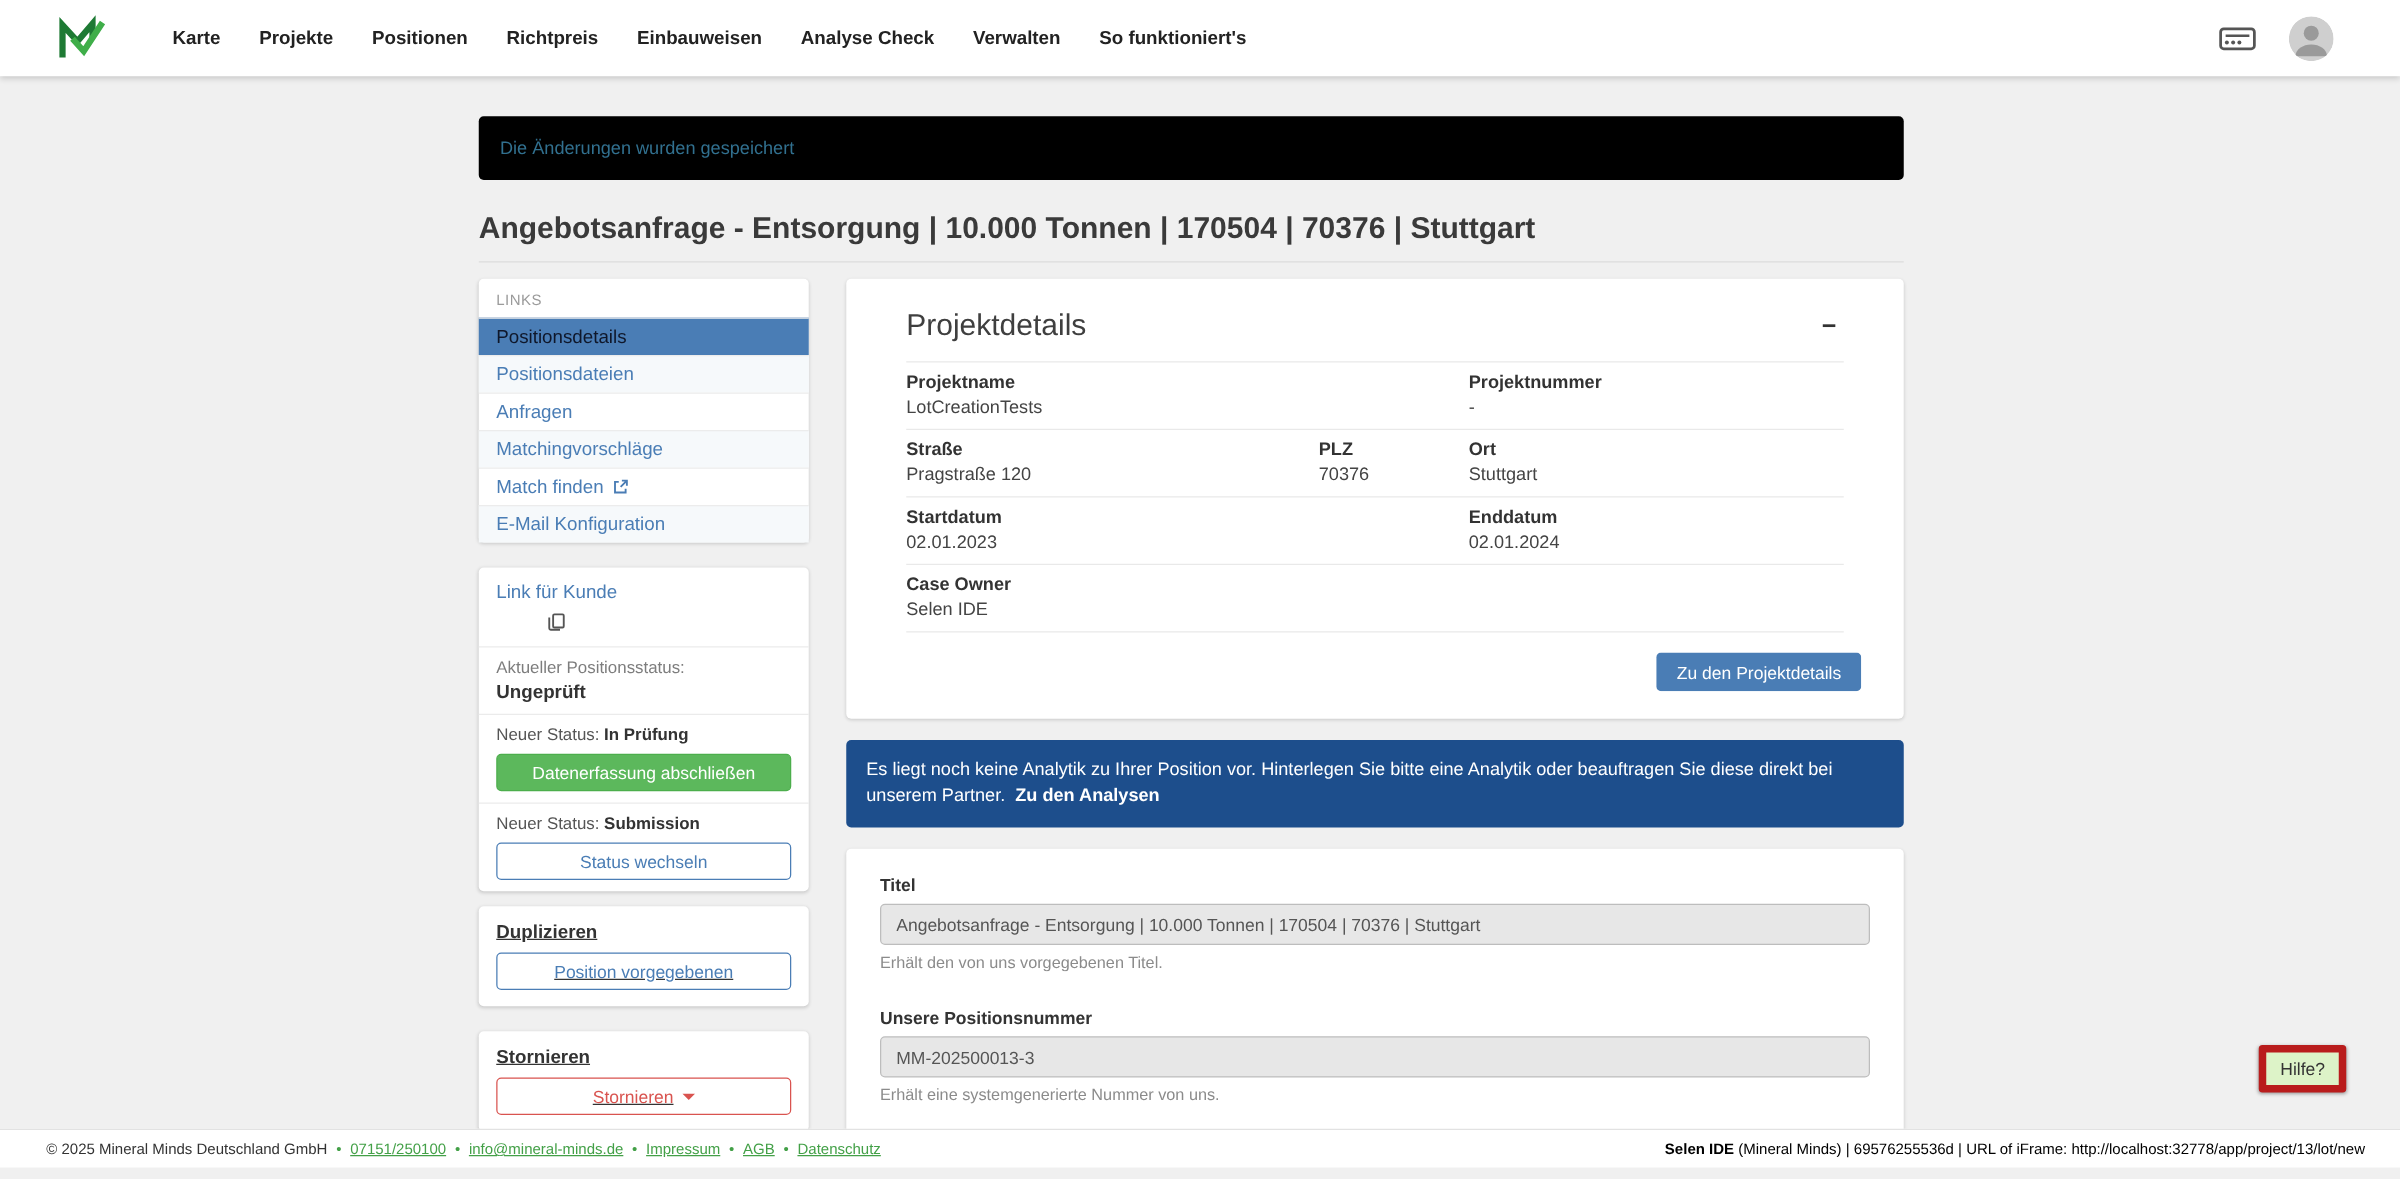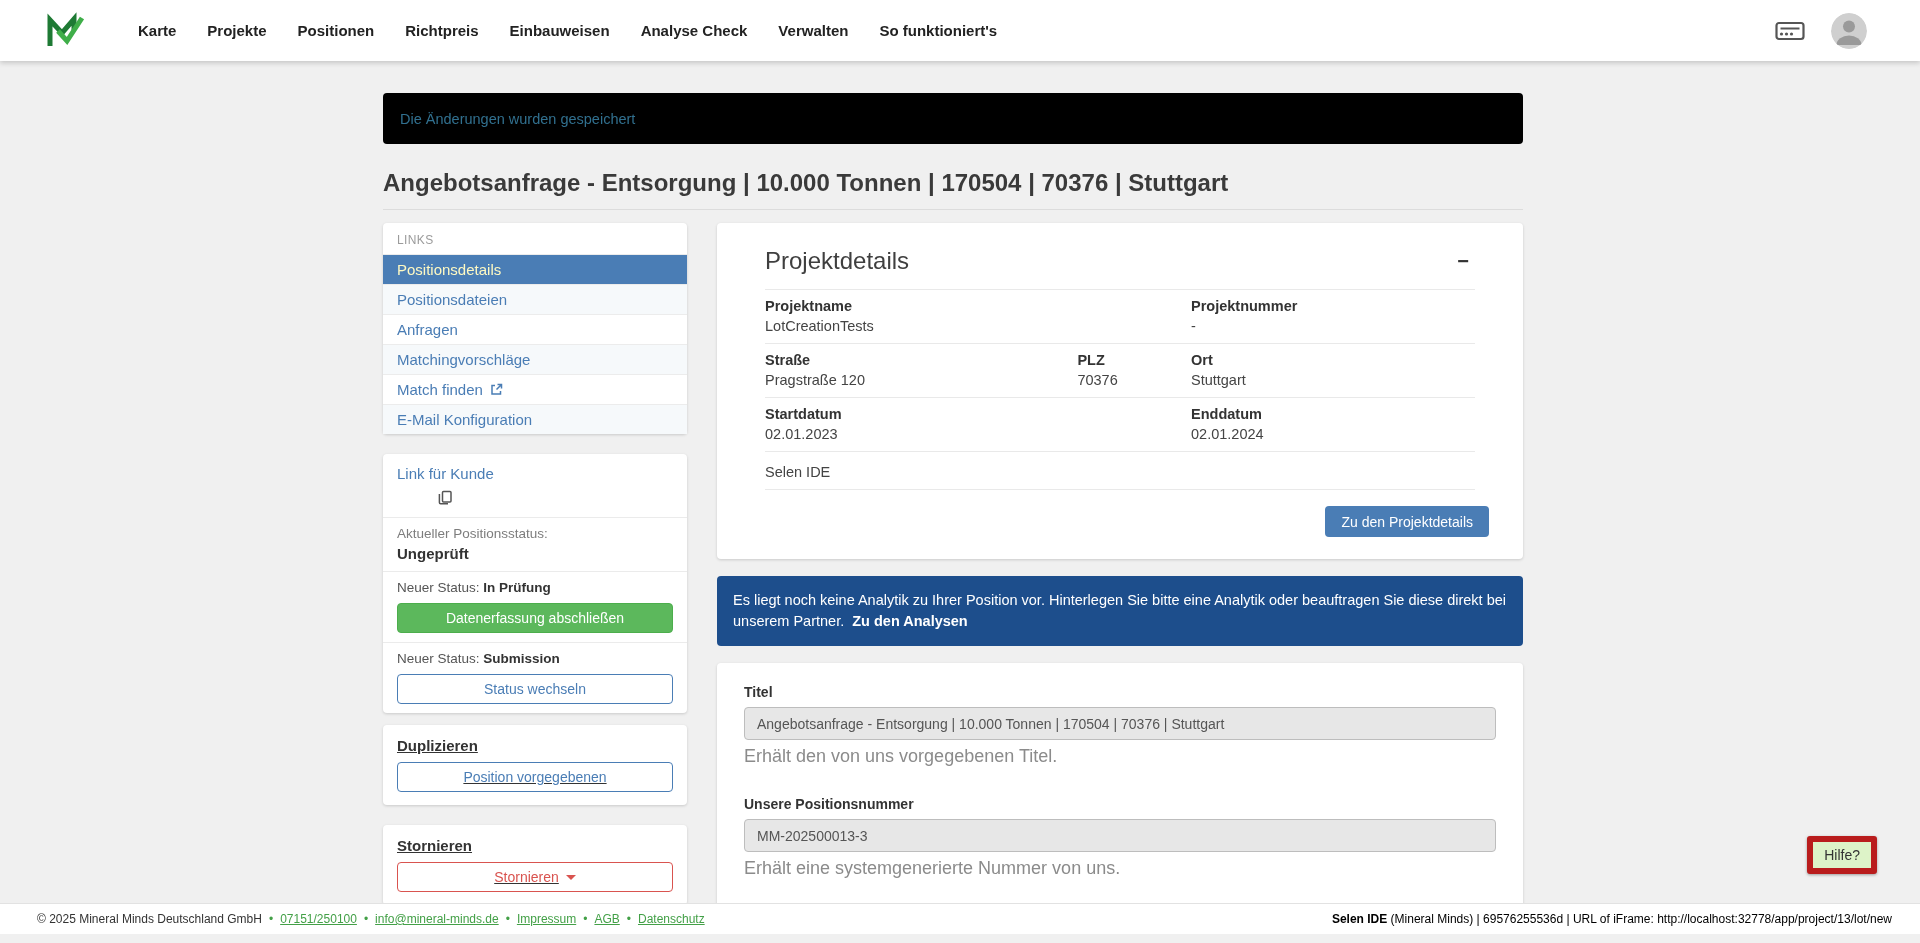--- a/index.html
+++ b/index.html
@@ -39,29 +39,29 @@
     color: #31708f; font-size: 14.5px;
   }
   .page-title {
     margin-top: 25px; font-size: 24px; font-weight: 700; color: #3a3a3a;
     padding-bottom: 12px; border-bottom: 1px solid #dcdcdc;
   }
   .columns { display: flex; gap: 30px; margin-top: 13px; align-items: flex-start; }
   .card { background: #fff; border-radius: 4px; box-shadow: 0 1px 3px rgba(0,0,0,.16); }
 
   
-  .sidebar { width: 304px; flex: none; }
+  .sidebar { width: 264px; flex: none; }
   .links-header { padding: 10px 14px 7px; font-size: 12px; color: #9b9b9b; letter-spacing: .4px; }
   .side-item {
     padding: 6px 14px; font-size: 15px; color: var(--blue);
     border-top: 1px solid #ececec; cursor: pointer;
     display: flex; align-items: center; gap: 7px;
   }
   .side-list .side-item:nth-child(even) { background: #f6f9fb; }
-  .side-item.active { background: var(--blue); color: #fef9c3; text-align: center; }
+  .side-item.active { background: var(--blue); color: #0f172a; text-align: center; }
   .side-card { margin-top: 20px; }
   .side-row { padding: 8px 14px 9px; border-top: 1px solid #ebebeb; }
   .side-row:first-child { border-top: none; }
   .link-kunde { color: var(--blue); font-size: 15px; display: inline-flex; align-items: center; gap: 8px; cursor: pointer; padding: 3px 0; flex-direction: column; }
   .status-label { font-size: 13.5px; color: #7d7d7d; }
   .status-value { font-size: 15px; font-weight: 700; color: #333; margin-top: 4px; }
   .newstatus { font-size: 13.5px; color: #555; }
   .newstatus .bold { font-weight: 700; color: #333; }
   .btn {
     border-radius: 4px; font-size: 14px; height: 30px;
@@ -102,21 +102,21 @@
   }
   .analytics-banner .banner-link { color: #fff; font-weight: 700; margin-left: 8px; cursor: pointer; text-decoration: none; }
 
   .form-card { margin-top: 17px; padding: 21px 27px 28px; }
   .field-label { font-size: 14px; font-weight: 600; color: #333; margin-bottom: 7px; }
   .text-input {
     width: 100%; height: 33px; border: 1px solid #b5b5b5; border-radius: 4px;
     padding: 0 12px; font-size: 14px; font-family: inherit; color: #333; background: #fff;
   }
   .text-input:disabled { background: #e7e7e7; color: #555; border-color: #bdbdbd; }
-  .helper { font-size: 18px; color: #8b8b8b; margin-top: 6px; white-space: nowrap; overflow: hidden; }
+  .helper { font-size: 13px; color: #8b8b8b; margin-top: 6px; white-space: nowrap; overflow: hidden; }
   .fields-row { display: flex; gap: 30px; margin-top: 29px; }
   .fields-row .field { flex: 1; min-width: 0; }
 
   
   .help-button {
     position: absolute; top: 836px; right: 43px; z-index: 25;
     background: #ddf3c8; border: 6px solid #b91c1c; border-radius: 3px;
     padding: 5px 11px; font-size: 14px; color: #333;
     box-shadow: 0 1px 3px rgba(0,0,0,.35); cursor: pointer; font-family: inherit;
   }
@@ -290,20 +290,21 @@
               <div class="dlabel">Startdatum</div>
               <div class="dvalue">02.01.2023</div>
             </div>
             <div class="w40">
               <div class="dlabel">Enddatum</div>
               <div class="dvalue">02.01.2024</div>
             </div>
           </div>
           <div class="detail-row">
             <div class="w100">
+              <div class="dlabel">Case Owner</div>
               <div class="dvalue">Selen IDE</div>
             </div>
           </div>
         </div>
         <div class="card-actions">
           <button class="btn btn-blue">Zu den Projektdetails</button>
         </div>
       </section>
 
       <section class="analytics-banner">

